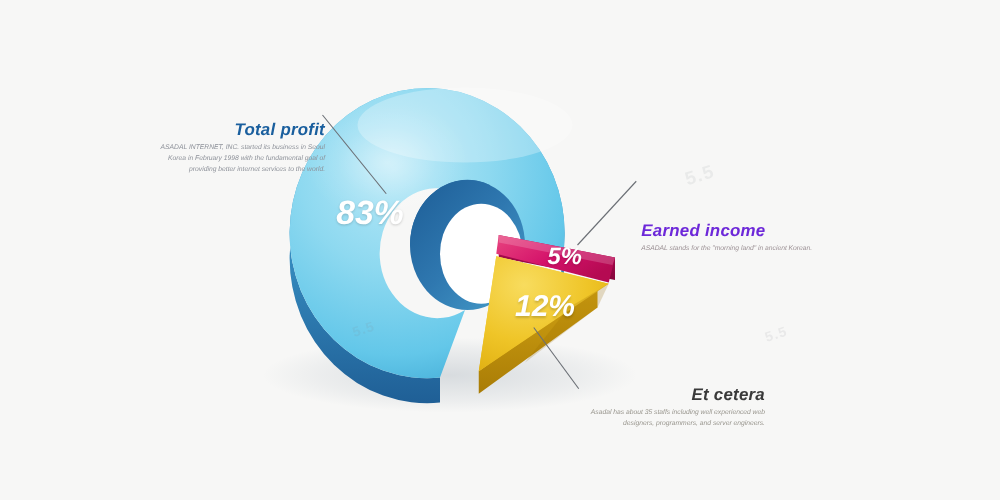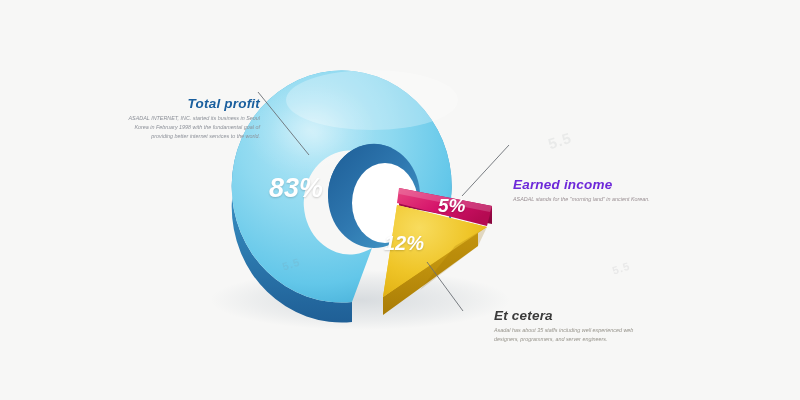--- a/index.html
+++ b/index.html
@@ -67,49 +67,49 @@
   }
   #annot-earned .annot-title {
     color: #6d28d9;
     margin-top: 40px;
   }
   #annot-earned .annot-body {
     color: #9a8f93;
   }
   
   #annot-etc {
-    left: 494px;
+    left: 452px;
     top: 308px;
     width: 160px;
-    text-align: left;
+    text-align: right;
   }
   #annot-etc .annot-title {
     color: #3a3a3a;
   }
   #annot-etc .annot-body {
     color: #97948c;
   }
   
   .slice-label {
     position: absolute;
     font-style: italic;
     font-weight: bold;
     color: #ffffff;
     white-space: nowrap;
     text-shadow: 0 1px 2px rgba(0,0,0,.18);
   }
   #label-83 {
     left: 269px;
-    top: 173px;
+    top: 155px;
     font-size: 27px;
   }
   #label-12 {
-    left: 384px;
+    left: 412px;
     top: 232px;
-    font-size: 20px;
+    font-size: 24px;
   }
   #label-5 {
     left: 438px;
     top: 195px;
     font-size: 19px;
   }
   
   .watermark {
     position: absolute;
     color: rgba(120,125,130,0.10);

